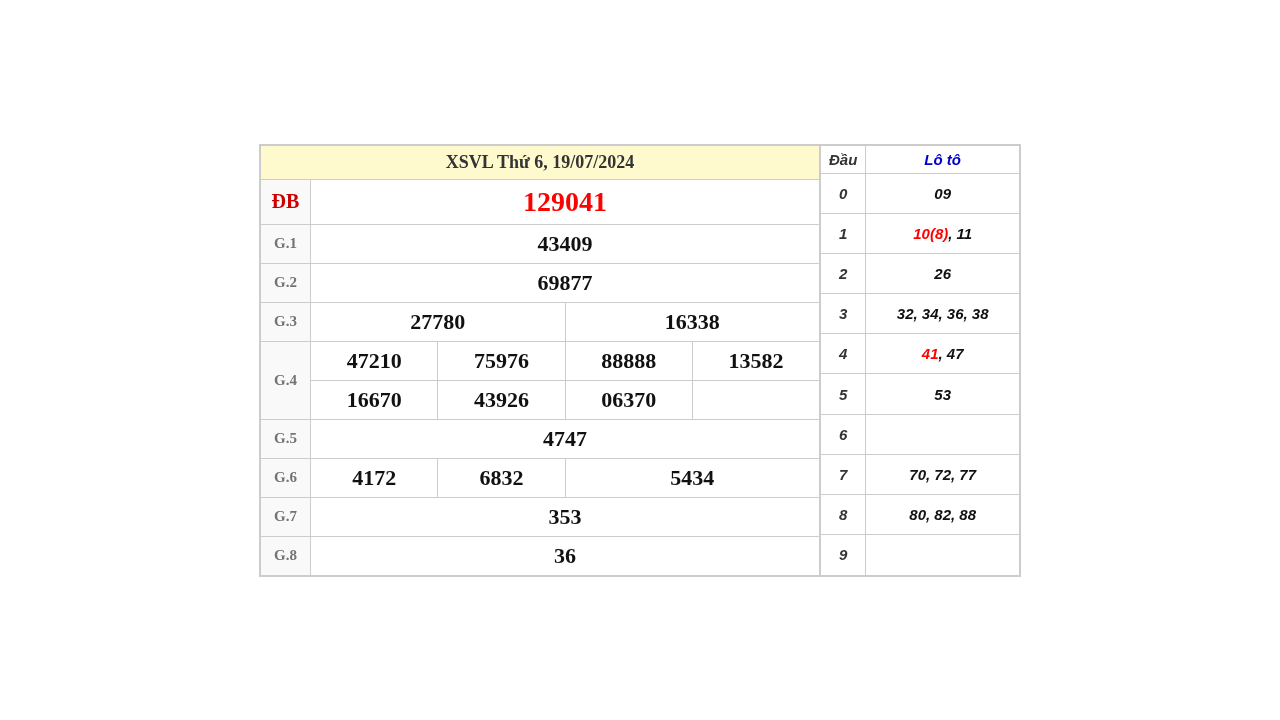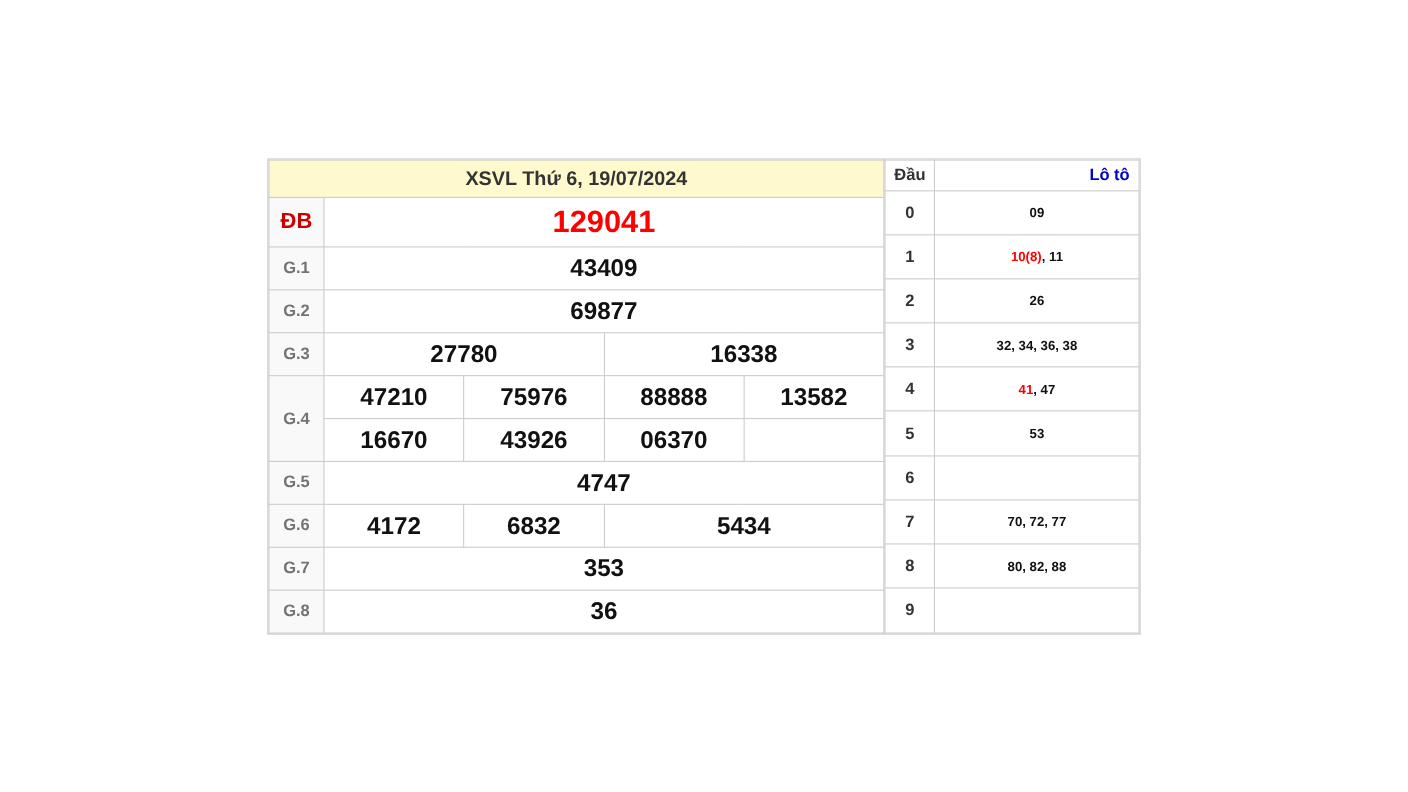--- a/index.html
+++ b/index.html
@@ -19,20 +19,21 @@
     }
     
     .main-table {
       width: 560px;
       border-collapse: collapse;
     }
     .main-table td, .main-table th {
       border: 1px solid #ccc;
       text-align: center;
       padding: 6px 4px;
+      font-family: Liberation Serif, serif;
     }
     .header-row {
       background: #fffacd;
       font-size: 18px;
       font-weight: bold;
       color: #333;
     }
     .label-cell {
       font-weight: bold;
       color: #cc0000;
@@ -55,49 +56,49 @@
     }
     .special-value {
       color: #ff0000;
       font-size: 28px;
     }
     .row-alt {
       background: #f5f5f5;
     }
     
     .loto-table {
-      width: 232px;
+      width: 200px;
       border-collapse: collapse;
+      font-style: italic;
     }
     .loto-table td, .loto-table th {
       border: 1px solid #ccc;
       text-align: center;
       padding: 5px 8px;
     }
     .loto-header {
       background: #fff;
       font-size: 15px;
     }
     .loto-header .dau-cell {
       color: #333;
       font-weight: bold;
     }
     .loto-header .loto-title {
       color: #0000cc;
       font-weight: bold;
-      text-align: right;
     }
     .loto-dau {
       font-weight: bold;
       color: #333;
       font-size: 15px;
       width: 36px;
     }
     .loto-values {
-      font-size: 12px;
+      font-size: 15px;
       font-weight: bold;
       color: #111;
       text-align: left;
       padding-left: 12px;
     }
     .red-num { color: #ff0000; }
   </style>
 </head>
 <body>
 

